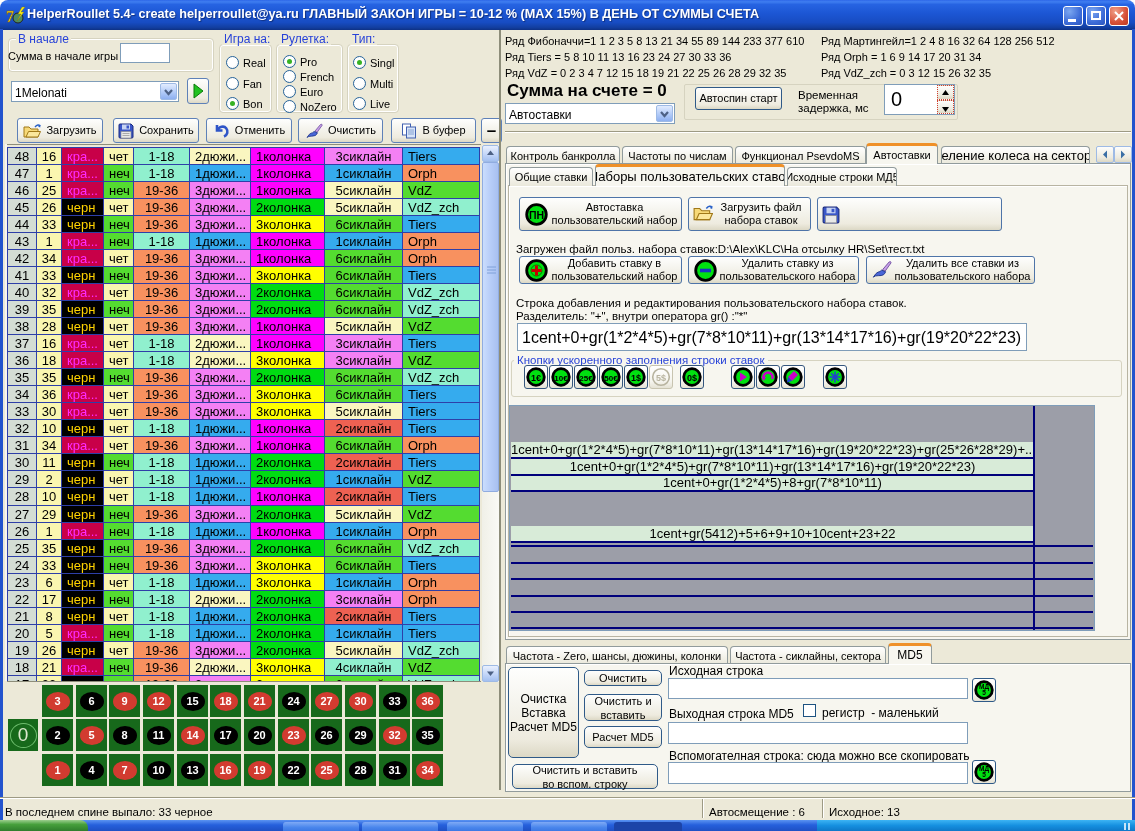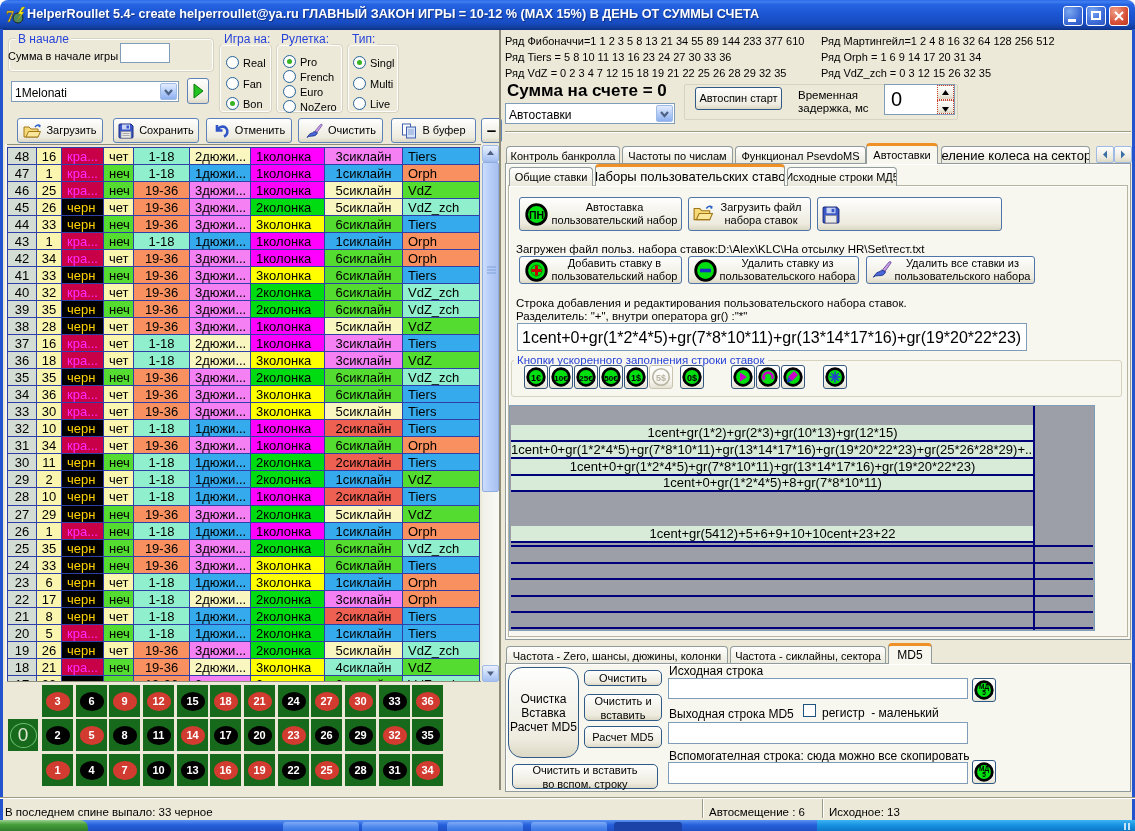--- a/index.html
+++ b/index.html
@@ -797,38 +797,37 @@
       <path d="M6 11 L10 15 L5 16.5 Z" fill="#2040D0"></path>
     </svg>
   </div>
 <div class="ico" style="left:823px;top:365px;z-index:7">
     <svg width="22" height="22" viewBox="0 0 22 22">
       <circle cx="11" cy="11" r="8.3" fill="#00E010" stroke="#000" stroke-width="2.8"></circle>
       <path d="M11 5.5 L11 16.5 M5.5 11 L16.5 11 M7.2 7.2 L14.8 14.8 M14.8 7.2 L7.2 14.8" stroke="#2040D0" stroke-width="1.6"></path>
     </svg>
   </div>
 <div class="a" style="left:509px;top:405px;width:586px;height:226px;border:1px solid #7F9DB9;background:#9C9EA8;z-index:6;overflow:hidden">
-    <div class="lrow" style="top:19px;height:17px;line-height:15px;width:523px">1cent+gr(1*2)+gr(2*3)+gr(10*13)+gr(12*15)</div>
     <div class="lrow" style="top:36px;height:17px;line-height:15px;width:523px">1cent+0+gr(1*2*4*5)+gr(7*8*10*11)+gr(13*14*17*16)+gr(19*20*22*23)+gr(25*26*28*29)+...</div>
     <div class="lrow" style="top:53px;height:17px;line-height:15px;width:523px">1cent+0+gr(1*2*4*5)+gr(7*8*10*11)+gr(13*14*17*16)+gr(19*20*22*23)</div>
     <div class="lrow" style="top:70px;height:16px;line-height:14px;width:523px">1cent+0+gr(1*2*4*5)+8+gr(7*8*10*11)</div>
     <div class="lrow" style="top:120px;height:17px;line-height:15px;width:523px">1cent+gr(5412)+5+6+9+10+10cent+23+22</div>
     <div class="a" style="left:1px;top:139px;width:582px;height:2px;background:#00007B"></div>
     <div class="a" style="left:1px;top:156px;width:582px;height:2px;background:#00007B"></div>
     <div class="a" style="left:1px;top:172px;width:582px;height:2px;background:#00007B"></div>
     <div class="a" style="left:1px;top:189px;width:582px;height:2px;background:#00007B"></div>
     <div class="a" style="left:1px;top:205px;width:582px;height:2px;background:#00007B"></div>
     <div class="a" style="left:1px;top:221px;width:582px;height:2px;background:#00007B"></div>
     <div class="a" style="left:523px;top:0;width:2px;height:224px;background:#00007B"></div>
   </div>
 <div class="page" style="left:505px;top:663px;width:626px;height:129px"></div>
 <div class="tab" style="left:506px;top:646px;width:222px;height:18px;font-size:11px">Частота - Zero, шансы, дюжины, колонки</div>
 <div class="tab" style="left:730px;top:646px;width:156px;height:18px;font-size:11px">Частота - сиклайны, сектора</div>
 <div class="tab sel" style="left:888px;top:643px;width:44px;height:21px;border-top:3px solid #EF9027;font-size:12px">MD5</div>
-<div class="btn" style="left:508px;top:667px;width:71px;height:91px;font-size:12px;line-height:14px;z-index:6;border-color:#2F5A88;border-radius:14px">Очистка<br>Вставка<br>Расчет MD5</div>
+<div class="btn" style="left:508px;top:667px;width:71px;height:91px;font-size:12px;line-height:14px;z-index:6;border-color:#2F5A88;border-radius:5px">Очистка<br>Вставка<br>Расчет MD5</div>
 <div class="btn" style="left:584px;top:670px;width:78px;height:16px;font-size:11px;line-height:14px;z-index:6;border-color:#2F5A88;border-radius:5px">Очистить</div>
 <div class="btn" style="left:584px;top:694px;width:78px;height:27px;font-size:11px;line-height:14px;z-index:6;border-color:#2F5A88;border-radius:5px">Очистить и<br>вставить</div>
 <div class="btn" style="left:584px;top:726px;width:78px;height:22px;font-size:11px;line-height:14px;z-index:6;border-color:#2F5A88;border-radius:5px">Расчет MD5</div>
 <div class="btn" style="left:512px;top:764px;width:146px;height:25px;font-size:11px;line-height:14px;z-index:6;border-color:#2F5A88;border-radius:5px">Очистить и  вставить<br>во вспом. строку</div>
 <div class="lbl" style="left:669px;top:664px;z-index:6">Исходная строка</div>
 <div class="tb" style="left:668px;top:678px;width:300px;height:21px;z-index:6"></div>
 <div class="lbl" style="left:669px;top:707px;z-index:6">Выходная строка MD5</div>
 <div class="a" style="left:803px;top:704px;width:13px;height:13px;background:#fff;border:1px solid #1D5281;z-index:6"></div>
 <div class="lbl" style="left:822px;top:706px;z-index:6">регистр&nbsp; - маленький</div>
 <div class="tb" style="left:668px;top:722px;width:300px;height:22px;z-index:6"></div>

